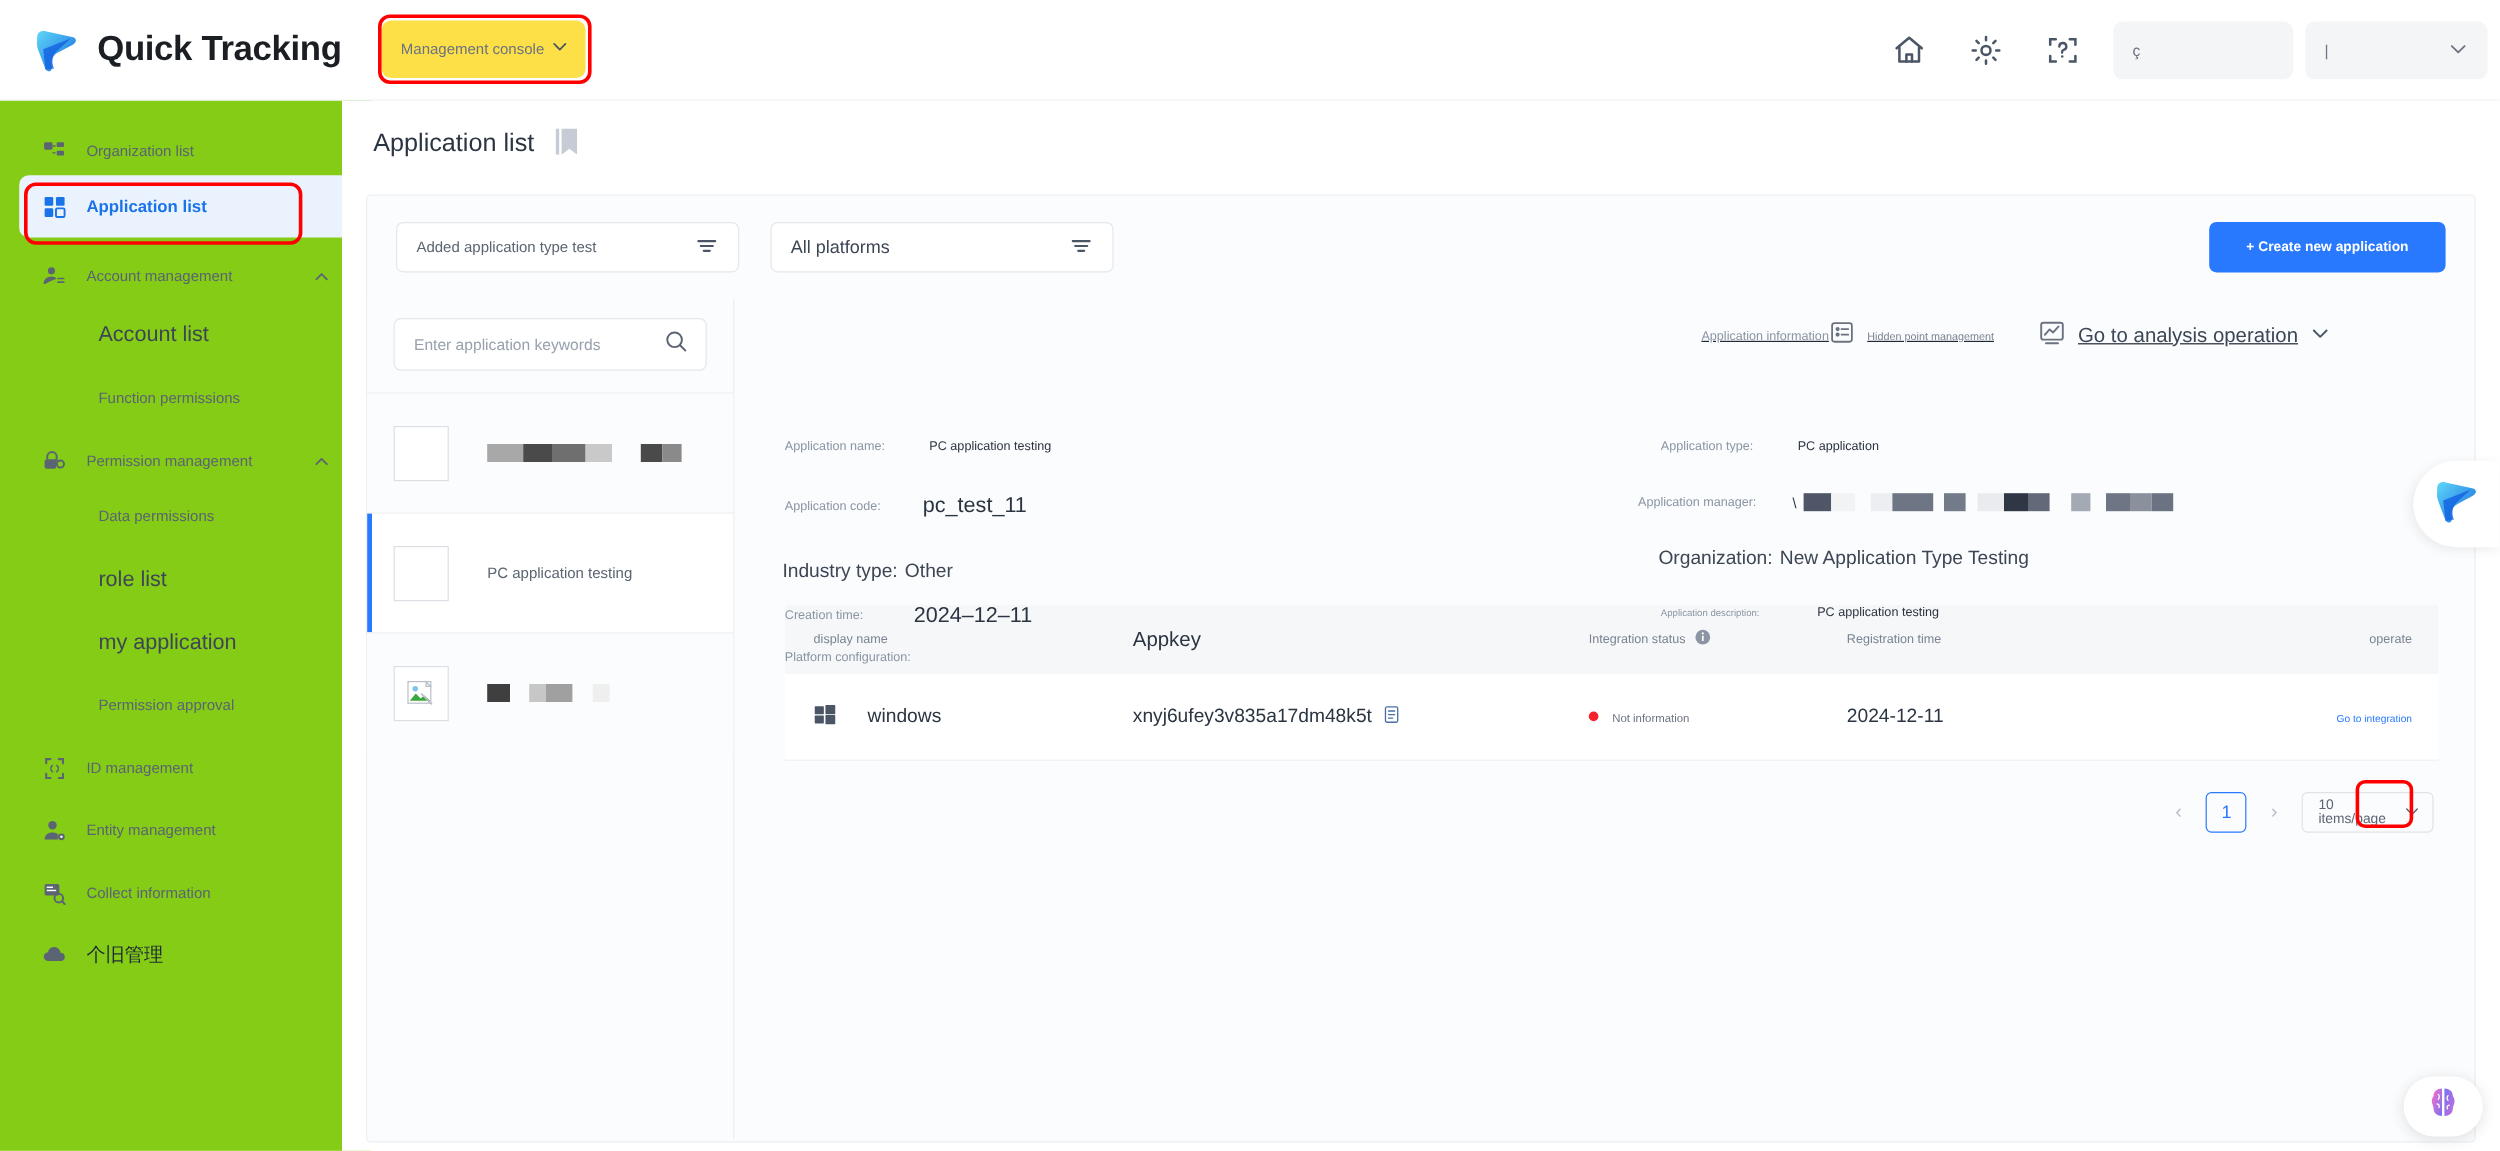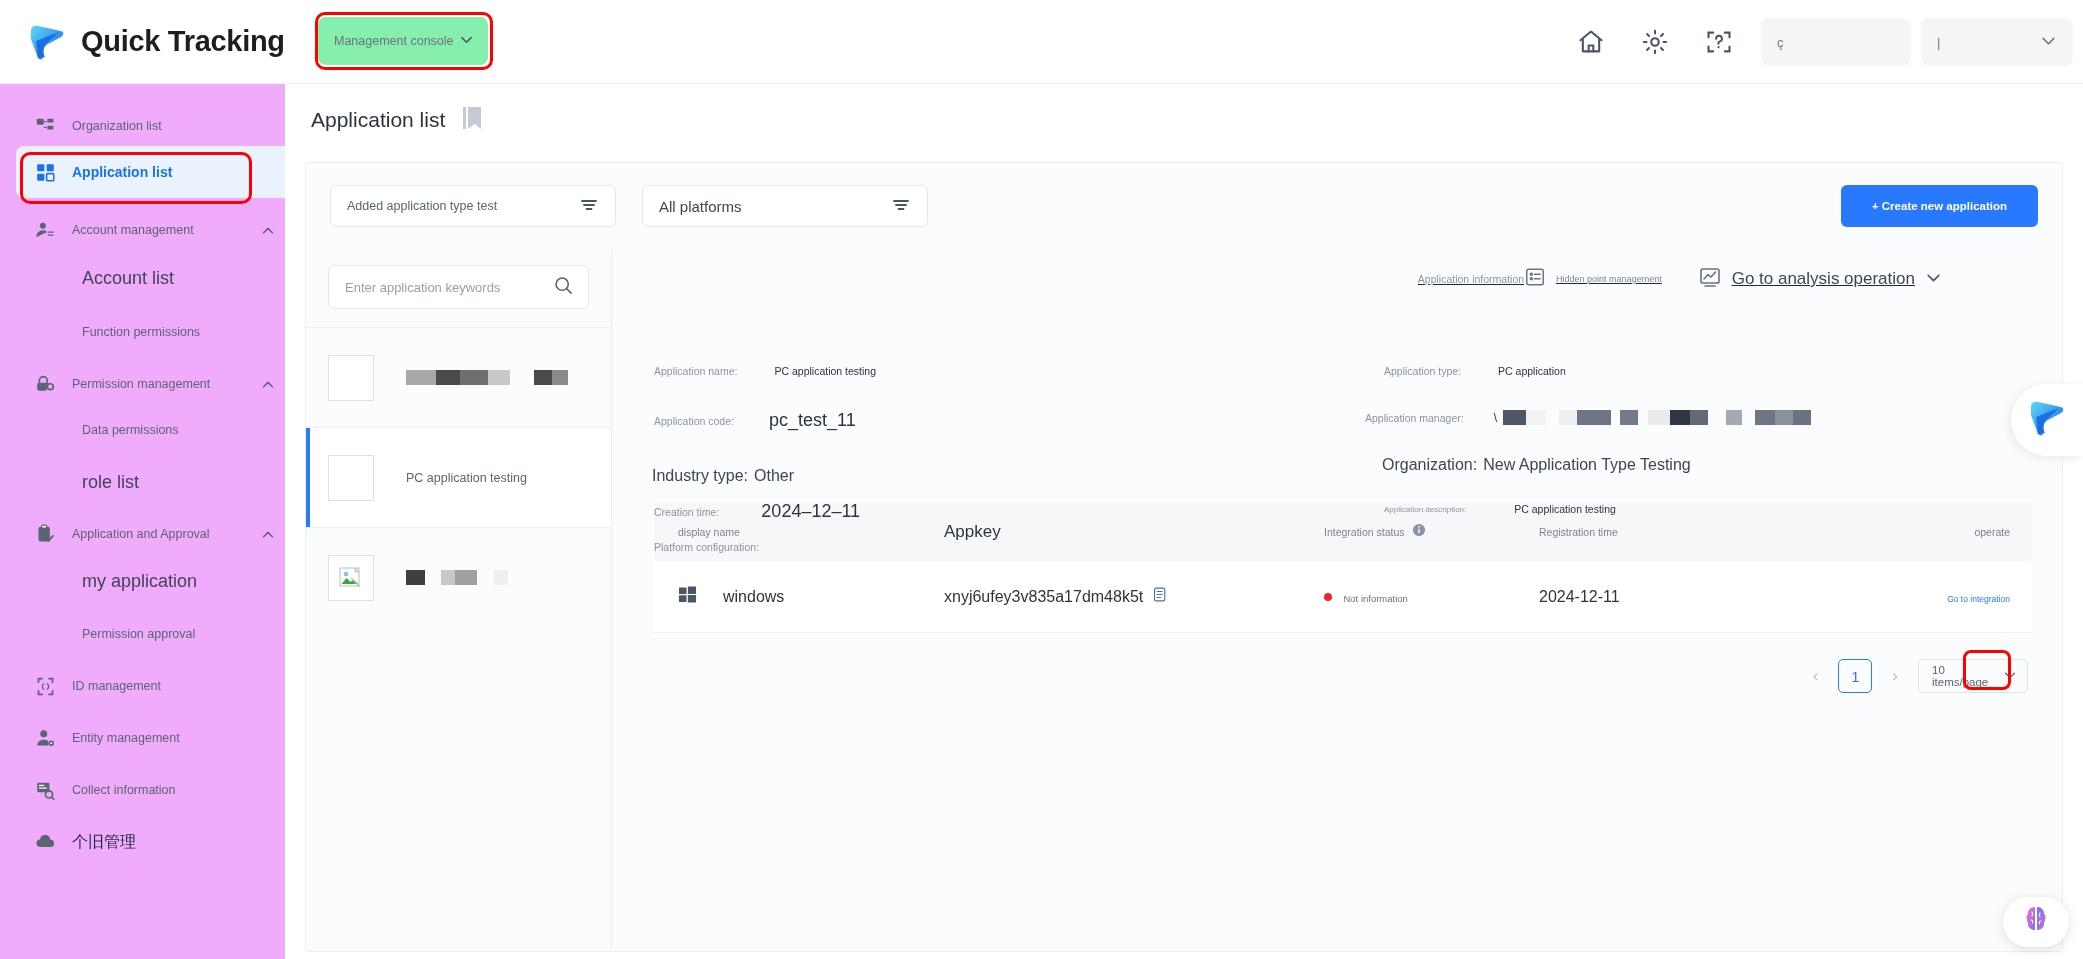--- a/index.html
+++ b/index.html
@@ -21,21 +21,21 @@
   }
   .brand { display: flex; align-items: center; margin-left: 26px; }
   .brand-logo { width: 42px; height: 42px; }
   .brand-name {
     font-size: 29px; font-weight: 700; letter-spacing: -0.3px;
     margin-left: 13px; color: #1b1f24;
   }
   .console-select {
     position: absolute; left: 318px; top: 17px;
     width: 170px; height: 48px;
-    background: #86efac; border-radius: 8px;
+    background: #fde047; border-radius: 8px;
     display: flex; align-items: center; justify-content: space-between;
     padding: 0 14px 0 16px;
   }
   .console-select .lbl { font-size: 12.5px; color: #6b7280; }
   .hl-box {
     position: absolute; border: 3px solid #ff0000; border-radius: 10px;
     pointer-events: none;
   }
   #hl-console { left: 315px; top: 12px; width: 178px; height: 58px; }
   #hl-sidebar { left: 20px; top: 152px; width: 232px; height: 52px; }
@@ -55,21 +55,21 @@
     display: flex; align-items: center; padding: 0 16px;
     font-size: 13px; color: #6b7280; margin-left: 10px;
   }
   .pill.w1 { width: 150px; }
   .pill.w2 { width: 152px; justify-content: space-between; }
 
   
   .sidebar {
     position: absolute; left: 0; top: 84px;
     width: 310px; height: 875px;
-    background: #f0abfc;
+    background: #84cc16;
     border-right: 1px solid #eef0f3;
     overflow: hidden;
   }
   .side-item {
     display: flex; align-items: center;
     height: 40px; margin: 0 16px; padding-left: 18px;
     border-radius: 8px; cursor: pointer;
     position: relative;
   }
   .side-item .sicon { width: 22px; height: 22px; flex: 0 0 22px; display:flex; align-items:center; justify-content:center;}
@@ -356,35 +356,20 @@
         </svg>
     </span>
   </div>
   <div class="side-item side-sub" style="height:52px">
     <span class="slabel">Data permissions</span>
   </div>
   <div class="side-item side-sub big" style="height:52px">
     <span class="slabel">role list</span>
   </div>
 
-  <div class="side-item" style="margin-top:6px">
-    <span class="sicon">
-      <svg width="21" height="21" viewBox="0 0 24 24" fill="#5b6472">
-          <rect x="4" y="3" width="13" height="17" rx="2"></rect>
-          <rect x="7.5" y="1.3" width="6" height="3.4" rx="1.2" fill="#fff" stroke="#5b6472" stroke-width="1.3"></rect>
-          <path d="M13 16.5l2.6 2.6 5-5.5" stroke="#5b6472" stroke-width="2.2" fill="none" stroke-linecap="round" stroke-linejoin="round"></path>
-        </svg>
-    </span>
-    <span class="slabel">Application and Approval</span>
-    <span class="caret">
-      <svg width="14" height="14" viewBox="0 0 16 16">
-          <path d="M3 10l5-5 5 5" stroke="#5b6472" stroke-width="1.7" fill="none" stroke-linecap="round" stroke-linejoin="round"></path>
-        </svg>
-    </span>
-  </div>
 
   <div class="side-item side-sub big" style="height:54px">
     <span class="slabel">my application</span>
   </div>
   <div class="side-item side-sub" style="height:52px">
     <span class="slabel">Permission approval</span>
   </div>
 
   <div class="side-item" style="height:52px">
     <span class="sicon">

